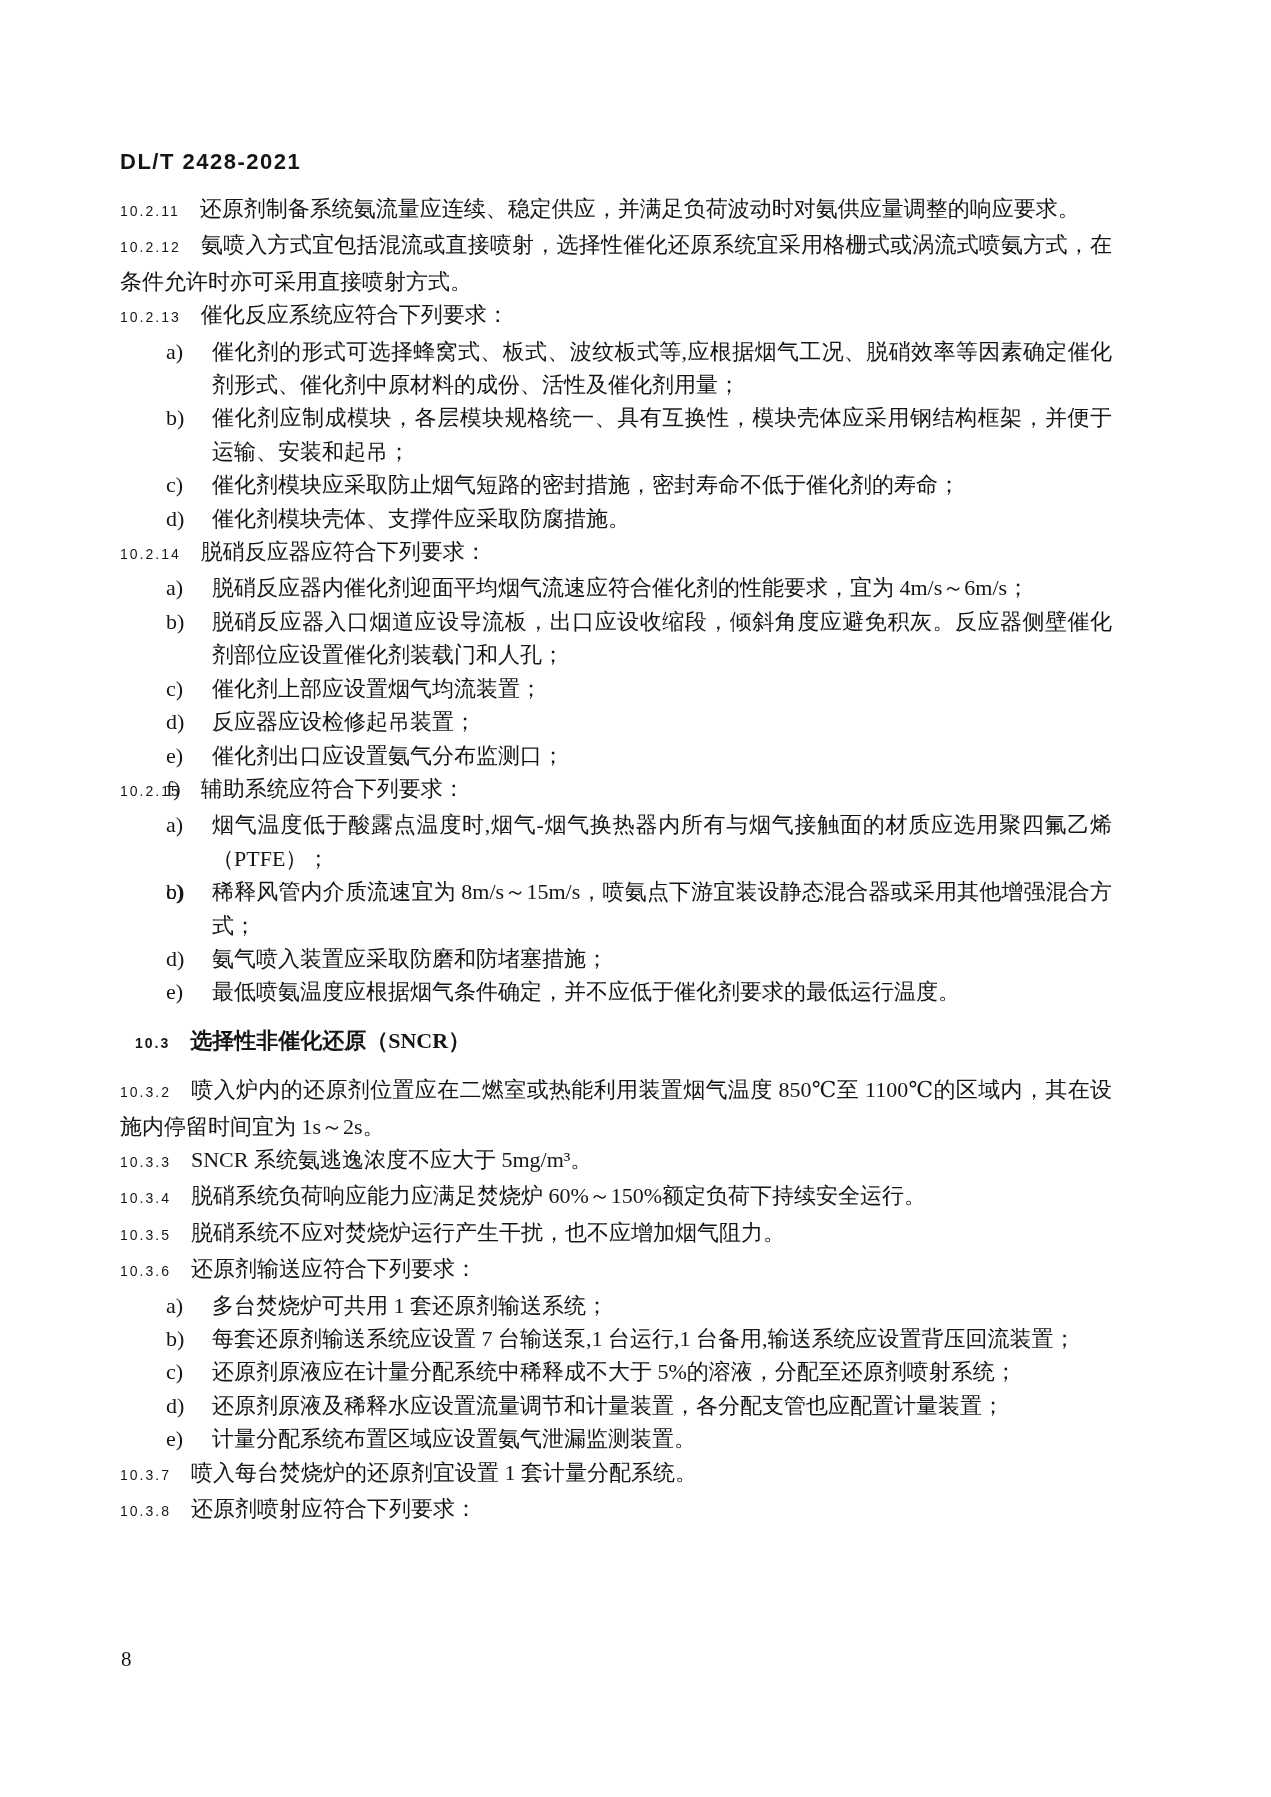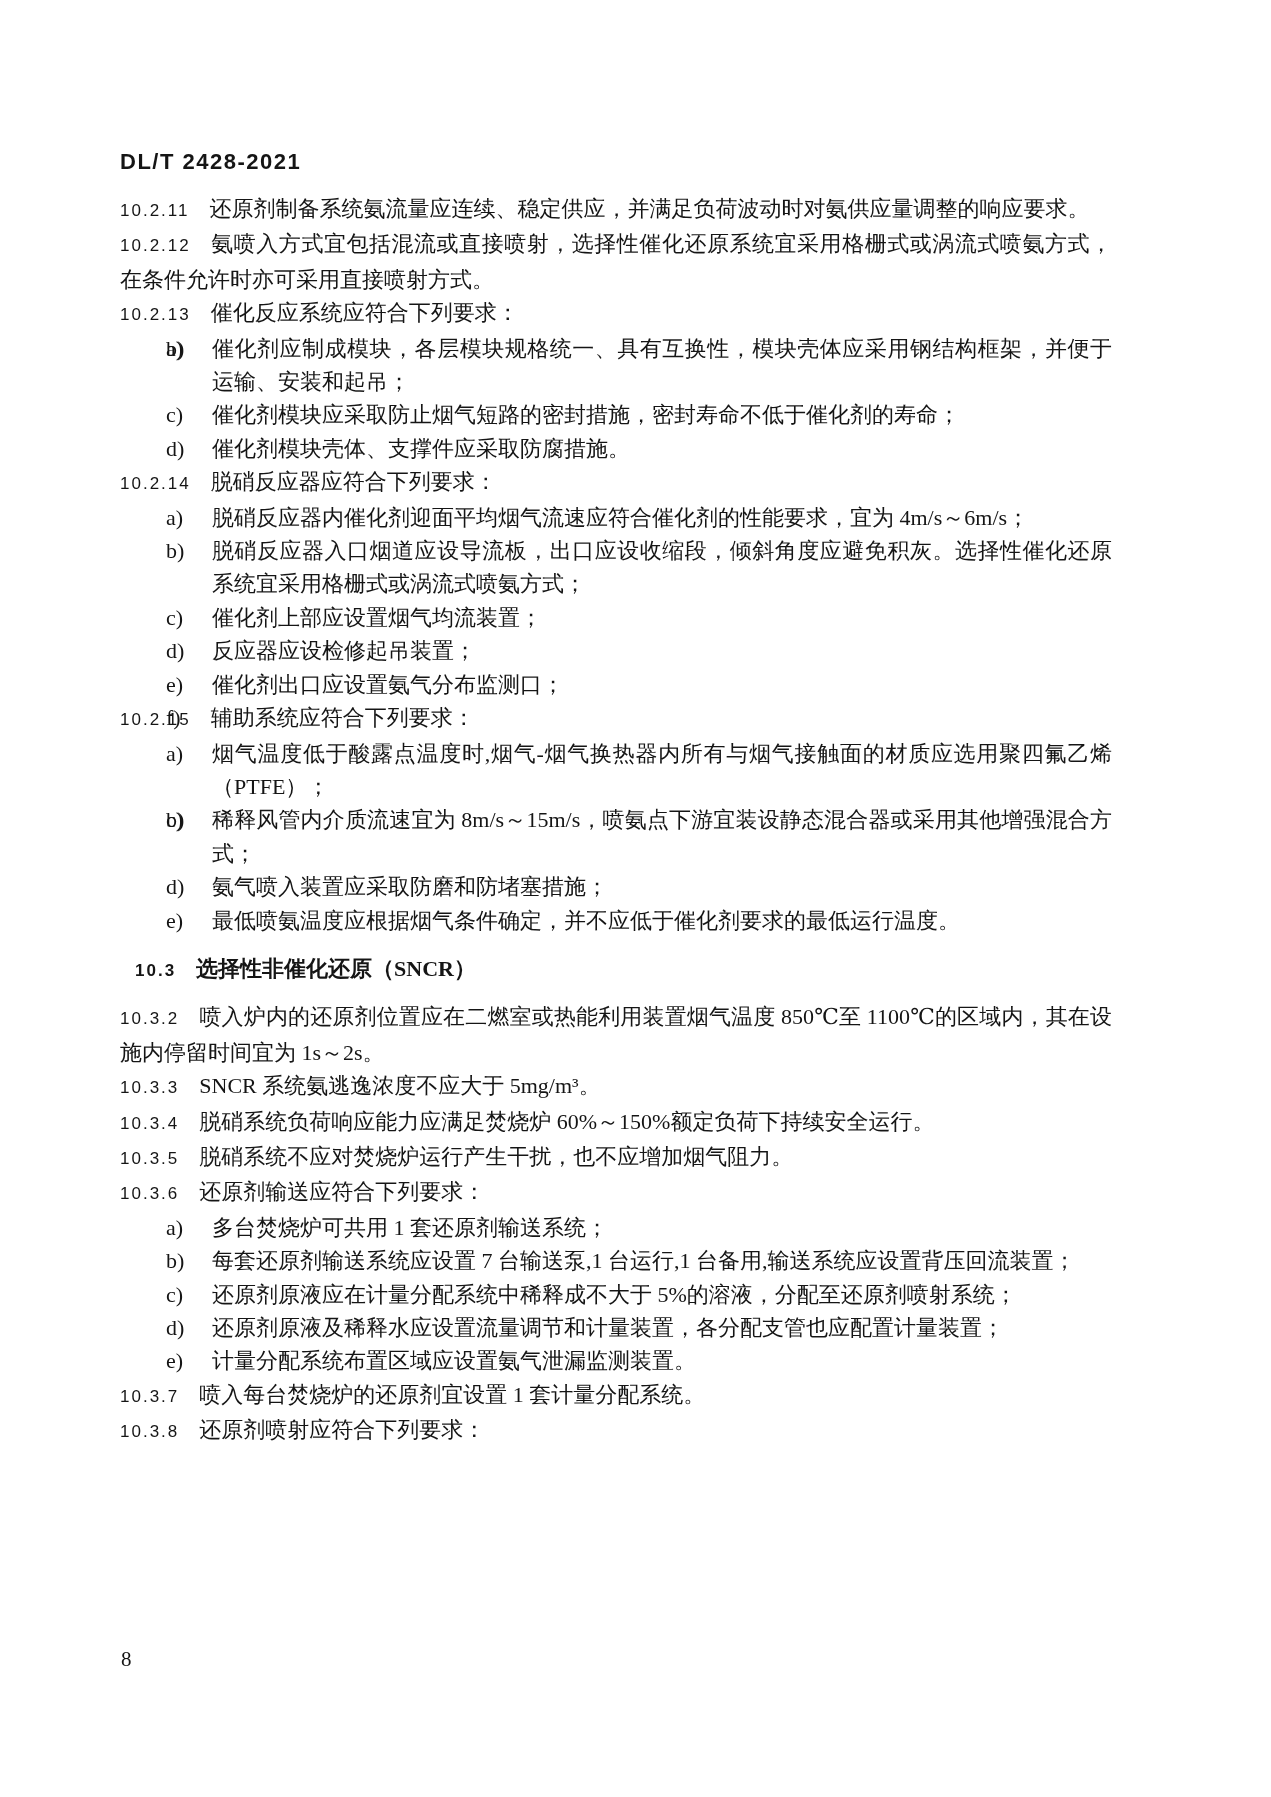--- a/index.html
+++ b/index.html
@@ -27,21 +27,21 @@
     letter-spacing: 1.5px;
     margin-bottom: 14px;
   }
   p.clause, p.item, p.heading {
     font-size: 22px;
     line-height: 33.4px;
     text-align: justify;
   }
   p.clause .num, p.heading .num {
     font-family: "Liberation Sans", "DejaVu Sans", sans-serif;
-    font-size: 17px;
+    font-size: 14px;
     letter-spacing: 2px;
     padding-right: 20px;
     white-space: nowrap;
   }
   p.item {
     position: relative;
     padding-left: 92px;
   }
   p.item .letter {
     position: absolute;
@@ -64,27 +64,27 @@
 </head>
 <body>
 
 <div class="page">
   <div class="content">
     <div class="doc-header">DL/T 2428-2021</div>
     <div id="doc-body">
         <p class="clause"><span class="num">10.2.11</span><span class="txt">还原剂制备系统氨流量应连续、稳定供应，并满足负荷波动时对氨供应量调整的响应要求。</span></p>
         <p class="clause"><span class="num">10.2.12</span><span class="txt">氨喷入方式宜包括混流或直接喷射，选择性催化还原系统宜采用格栅式或涡流式喷氨方式，在条件允许时亦可采用直接喷射方式。</span></p>
         <p class="clause"><span class="num">10.2.13</span><span class="txt">催化反应系统应符合下列要求：</span></p>
-        <p class="item"><span class="letter">a)</span></p>
+        <p class="item"><span class="letter">a)</span><span class="txt">催化剂的形式可选择蜂窝式、板式、波纹板式等,应根据烟气工况、脱硝效率等因素确定催化剂形式、催化剂中原材料的成份、活性及催化剂用量；</span></p>
         <p class="item"><span class="letter">b)</span><span class="txt">催化剂应制成模块，各层模块规格统一、具有互换性，模块壳体应采用钢结构框架，并便于运输、安装和起吊；</span></p>
         <p class="item"><span class="letter">c)</span><span class="txt">催化剂模块应采取防止烟气短路的密封措施，密封寿命不低于催化剂的寿命；</span></p>
         <p class="item"><span class="letter">d)</span><span class="txt">催化剂模块壳体、支撑件应采取防腐措施。</span></p>
         <p class="clause"><span class="num">10.2.14</span><span class="txt">脱硝反应器应符合下列要求：</span></p>
         <p class="item"><span class="letter">a)</span><span class="txt">脱硝反应器内催化剂迎面平均烟气流速应符合催化剂的性能要求，宜为 4m/s～6m/s；</span></p>
-        <p class="item"><span class="letter">b)</span><span class="txt">脱硝反应器入口烟道应设导流板，出口应设收缩段，倾斜角度应避免积灰。选择性催化还原系统宜采用格栅式或涡流式喷氨方式；</span></p>
+        <p class="item"><span class="letter">b)</span><span class="txt">脱硝反应器入口烟道应设导流板，出口应设收缩段，倾斜角度应避免积灰。反应器侧壁催化剂部位应设置催化剂装载门和人孔；</span></p>
         <p class="item"><span class="letter">c)</span><span class="txt">催化剂上部应设置烟气均流装置；</span></p>
         <p class="item"><span class="letter">d)</span><span class="txt">反应器应设检修起吊装置；</span></p>
         <p class="item"><span class="letter">e)</span><span class="txt">催化剂出口应设置氨气分布监测口；</span></p>
         <p class="item"><span class="letter">f)</span></p>
         <p class="clause"><span class="num">10.2.15</span><span class="txt">辅助系统应符合下列要求：</span></p>
         <p class="item"><span class="letter">a)</span><span class="txt">烟气温度低于酸露点温度时,烟气-烟气换热器内所有与烟气接触面的材质应选用聚四氟乙烯（PTFE）；</span></p>
         <p class="item"><span class="letter">b)</span></p>
         <p class="item"><span class="letter">c)</span><span class="txt">稀释风管内介质流速宜为 8m/s～15m/s，喷氨点下游宜装设静态混合器或采用其他增强混合方式；</span></p>
         <p class="item"><span class="letter">d)</span><span class="txt">氨气喷入装置应采取防磨和防堵塞措施；</span></p>
         <p class="item"><span class="letter">e)</span><span class="txt">最低喷氨温度应根据烟气条件确定，并不应低于催化剂要求的最低运行温度。</span></p>

